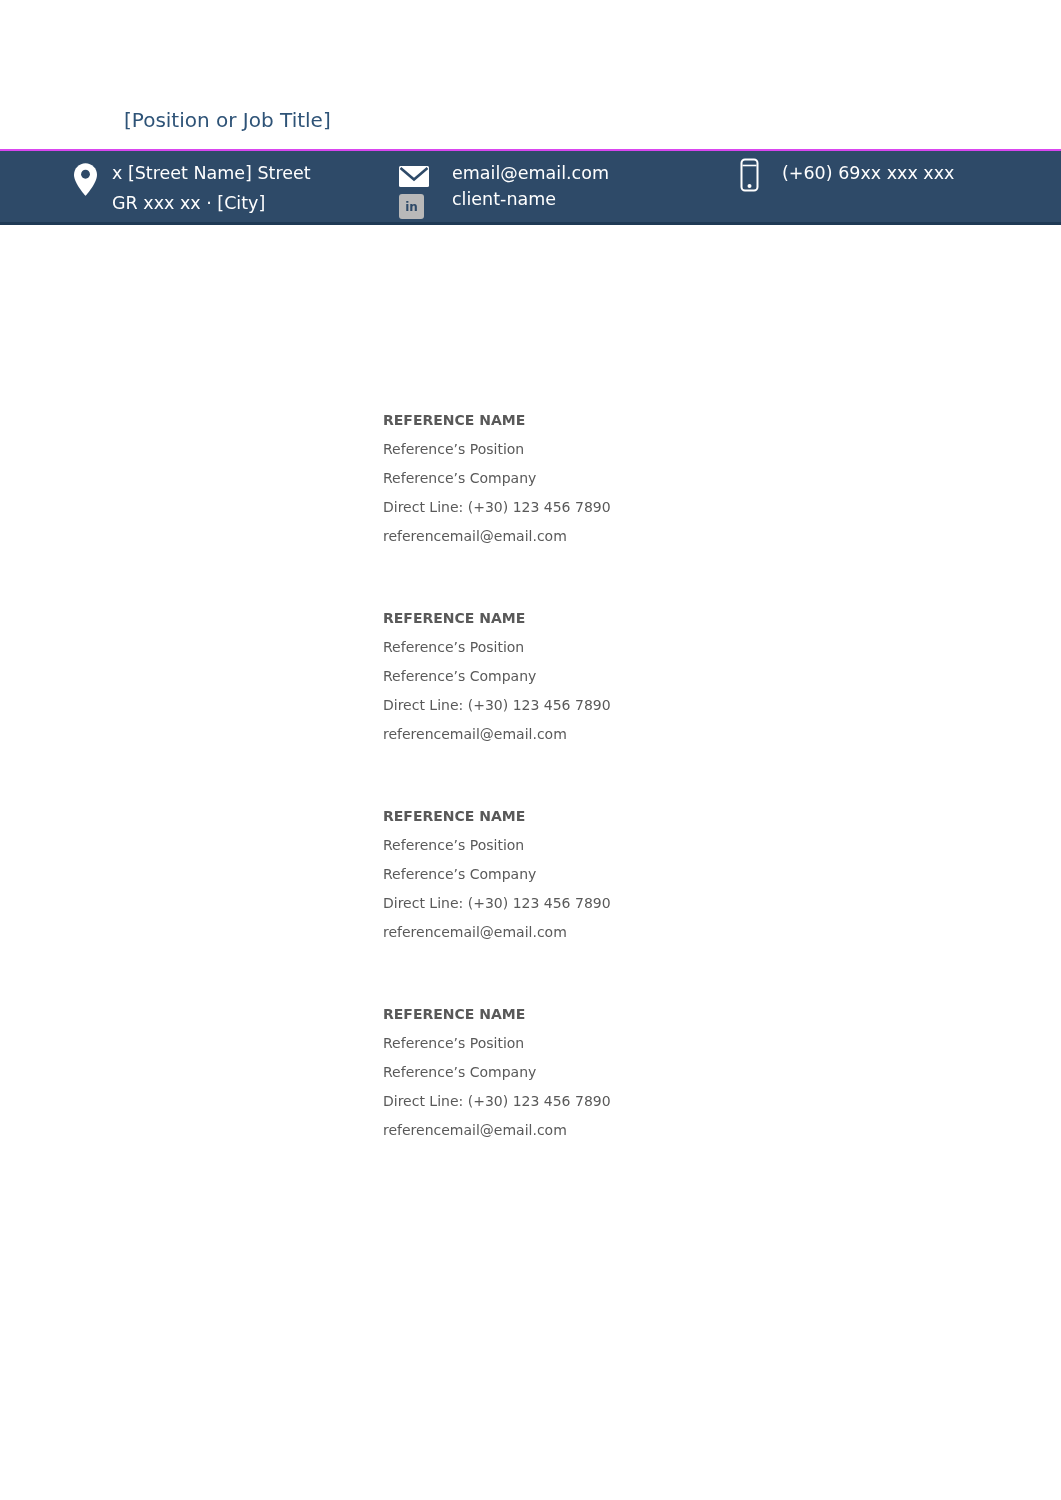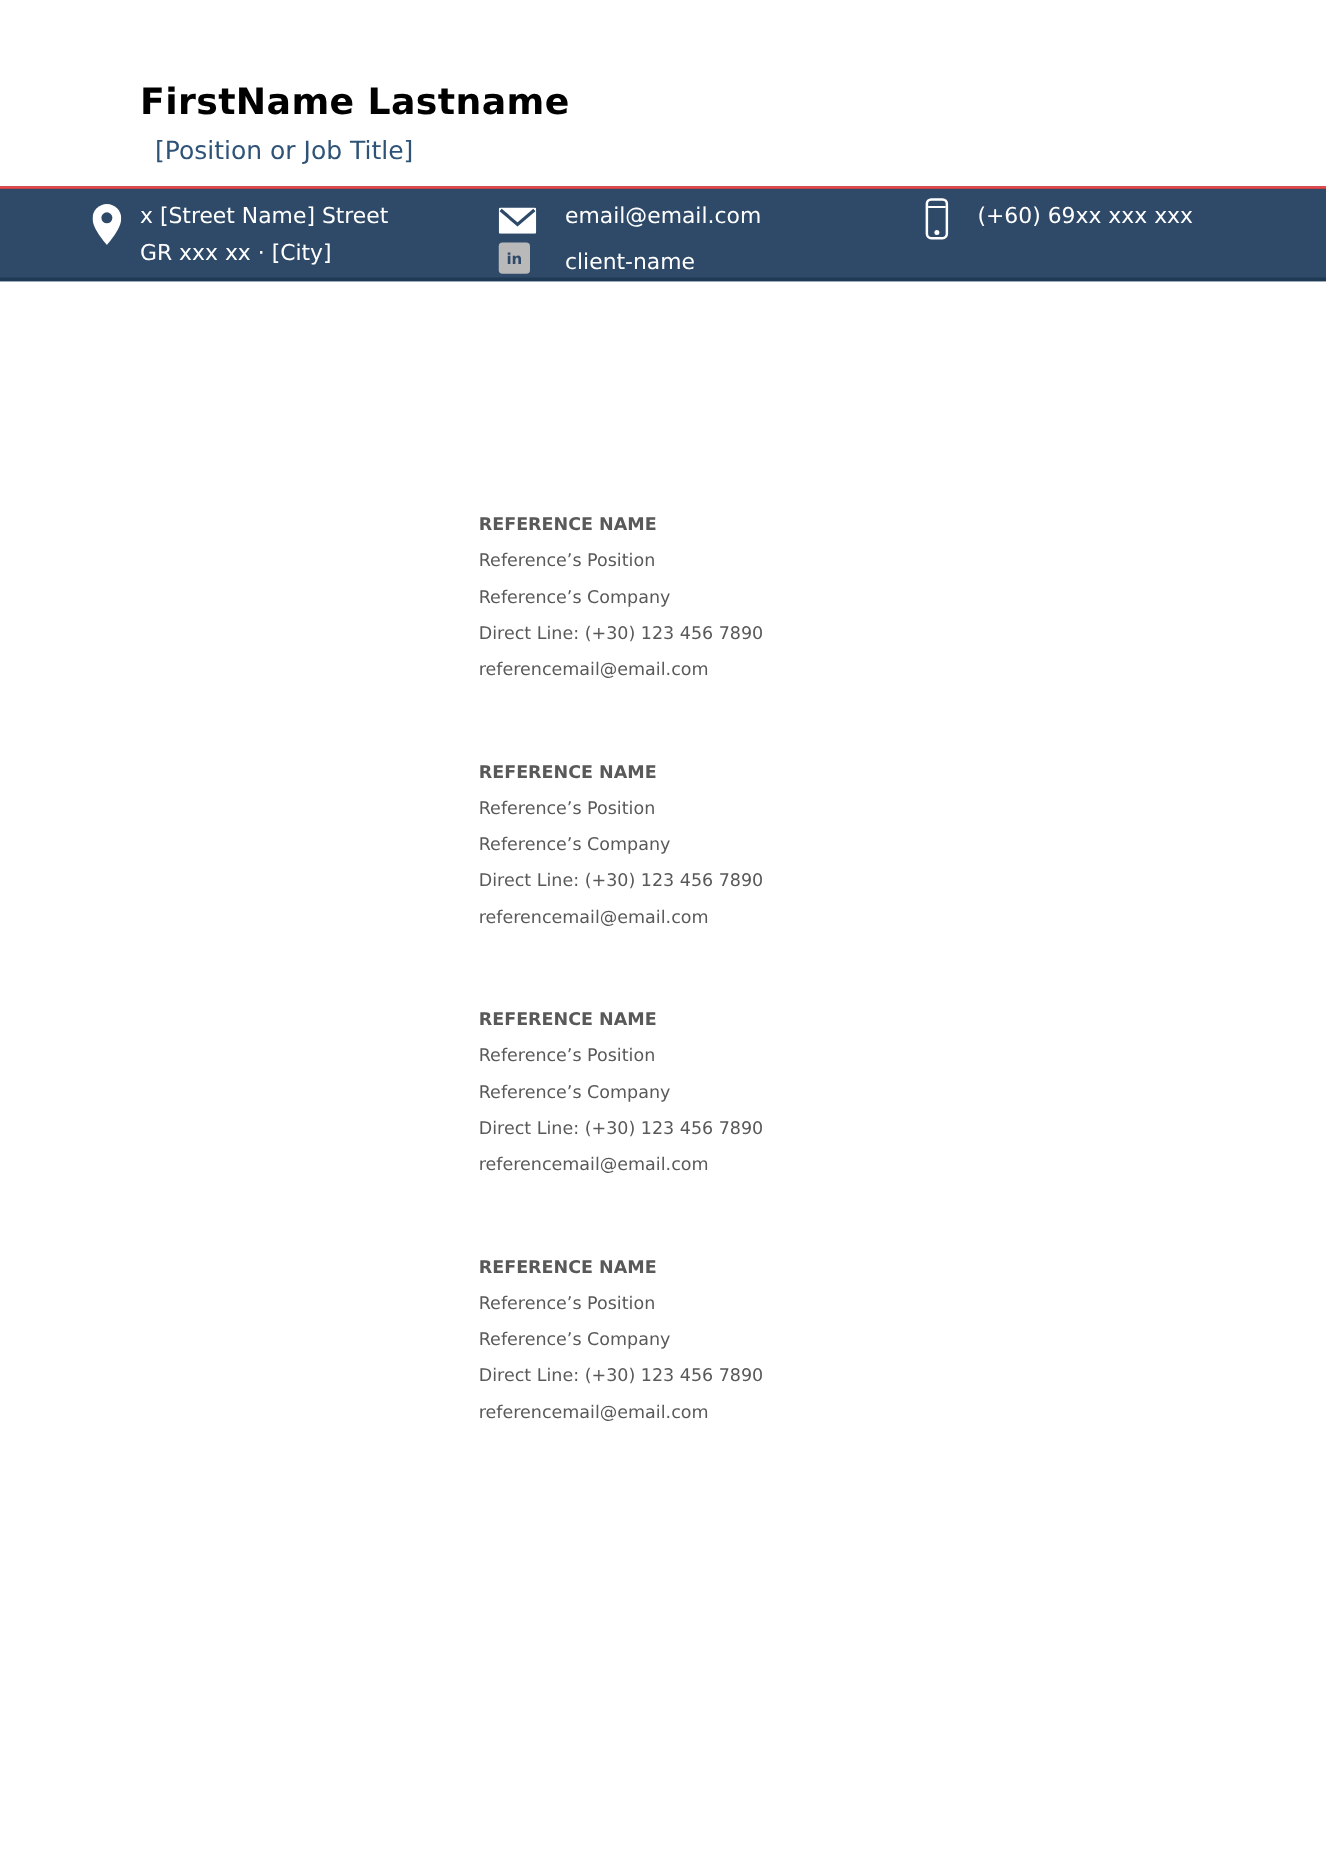--- a/index.html
+++ b/index.html
@@ -35,36 +35,36 @@
   }
 
   
   .contact-bar {
     position: absolute;
     left: 0;
     top: 149px;
     width: 100%;
     height: 76px;
     background: #2E4A68;
-    border-top: 2px solid #ef4444;
+    border-top: 2px solid #d946ef;
     border-bottom: 3px solid #1F3A55;
     box-sizing: border-box;
     color: #ffffff;
     font-size: 17.5px;
   }
   .contact-bar .abs { position: absolute; white-space: nowrap; }
   .icon { display: inline-block; line-height: 0; }
 
   .pin-icon       { left: 74px;  top: 12px; }
   .addr-line1     { left: 112px; top: 12px; }
   .addr-line2     { left: 112px; top: 42px; }
   .mail-icon      { left: 399px; top: 15px; }
   .email-text     { left: 452px; top: 12px; }
   .li-icon        { left: 399px; top: 43px; }
-  .linkedin-text  { left: 452px; top: 49px; }
+  .linkedin-text  { left: 452px; top: 38px; }
   .phone-icon     { left: 740px; top: 7px;  }
   .phone-text     { left: 782px; top: 12px; }
 
   .linkedin-badge {
     width: 25px; height: 25px;
     background: #B9B9B9;
     border-radius: 3px;
     display: flex; align-items: center; justify-content: center;
     font-size: 12px; font-weight: bold;
     color: #2E4A68;
@@ -95,21 +95,20 @@
     color: #595959;
     white-space: nowrap;
   }
   .ref-name { font-weight: bold; }
 </style>
 </head>
 <body>
 
 <div class="page">
 
-  <div class="person-name">FirstName Lastname</div>
   <div class="job-title">[Position or Job Title]</div>
 
   <div class="contact-bar">
 
     <span class="abs icon pin-icon">
       <svg width="23" height="33" viewBox="0 0 24 34">
         <path d="M12 0 C5.4 0 0 5.4 0 12 c0 9 12 22 12 22 s12 -13 12 -22 C24 5.4 18.6 0 12 0 z" fill="#ffffff"></path>
         <circle cx="12" cy="11.5" r="4.6" fill="#2E4A68"></circle>
       </svg>
     </span>

